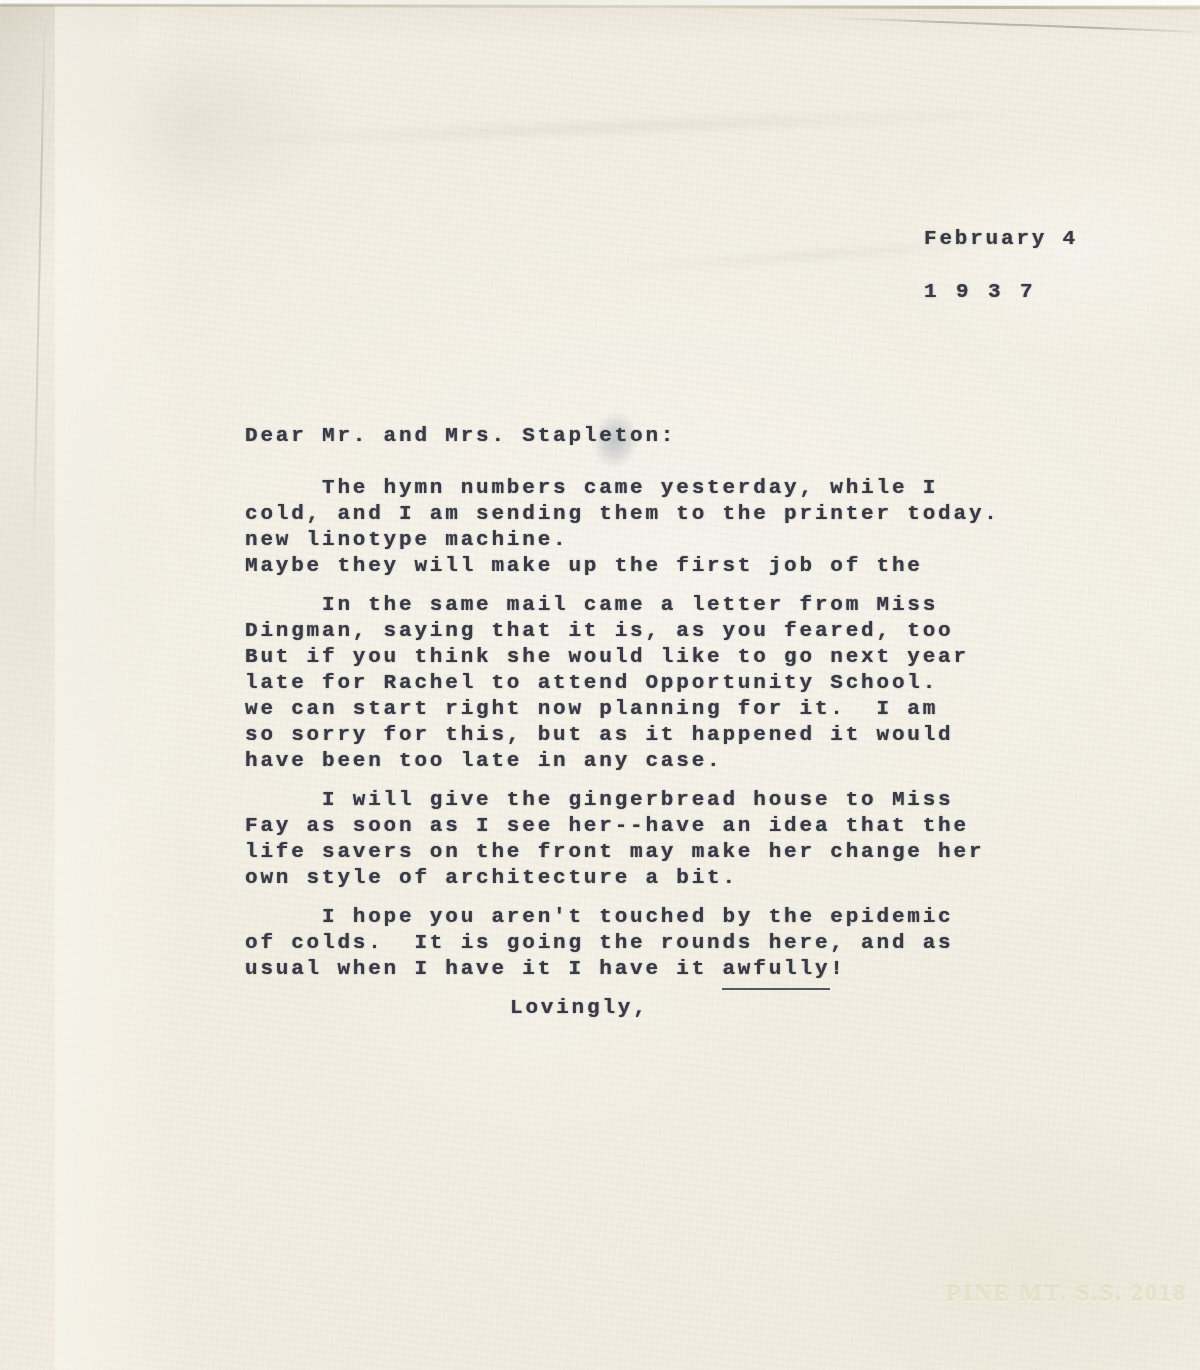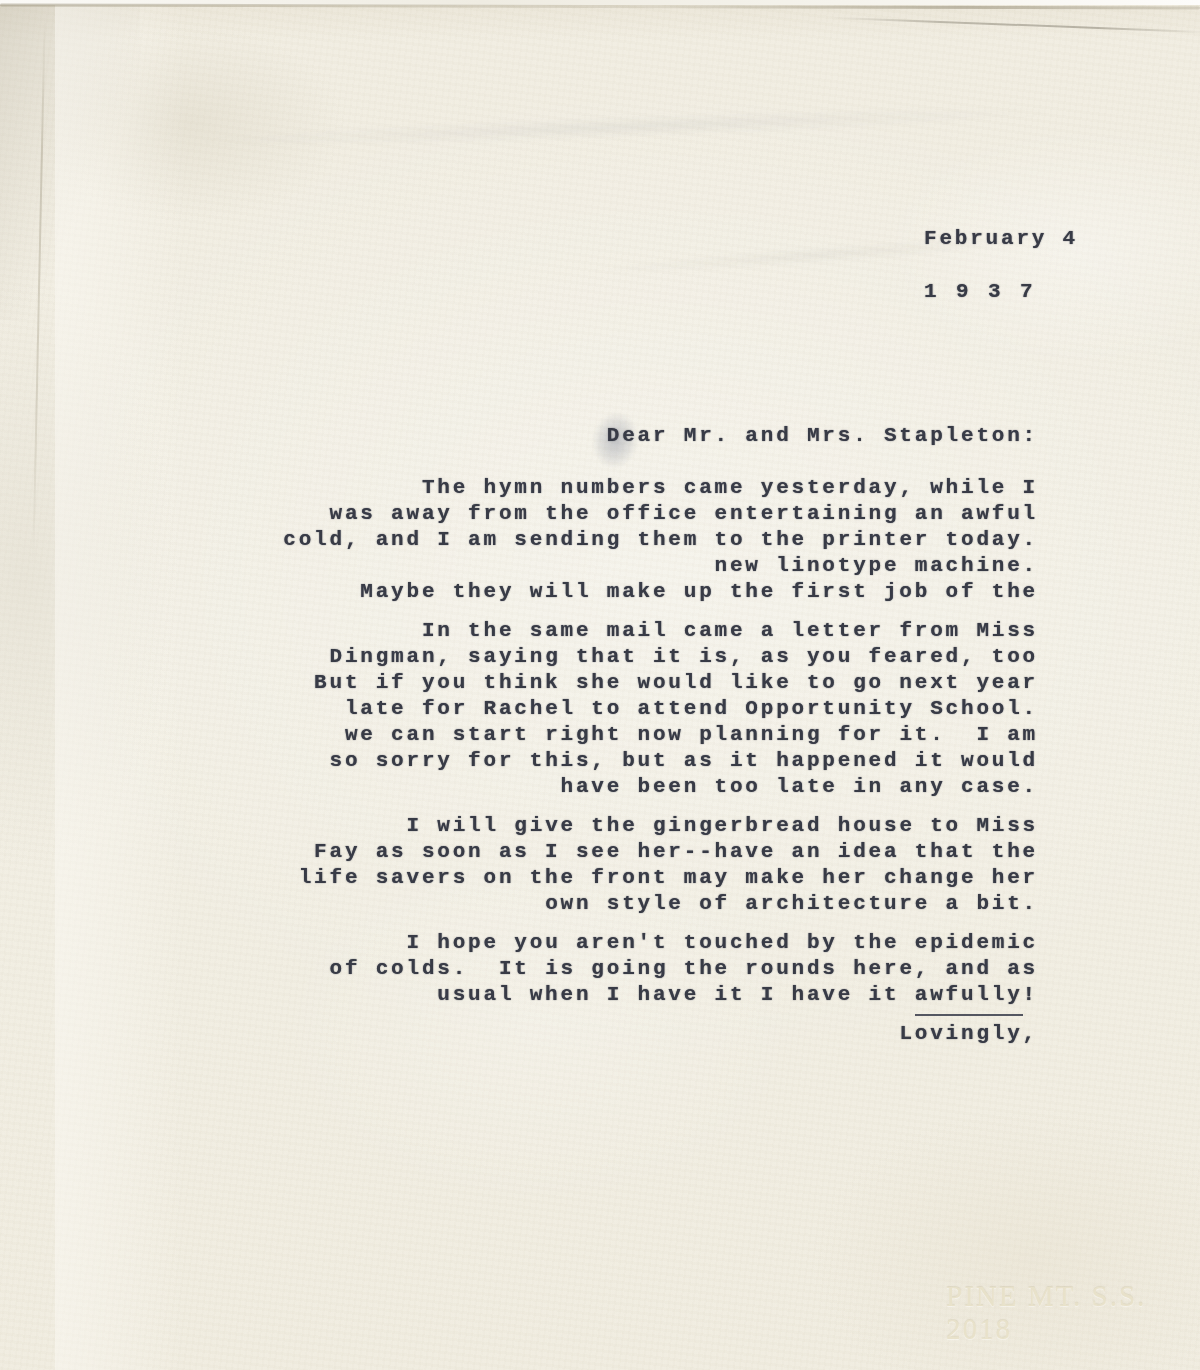--- a/index.html
+++ b/index.html
@@ -51,29 +51,29 @@
     transform:rotate(-4deg);filter:blur(2px);}
   .smudge{position:absolute;left:576px;top:403px;width:74px;height:84px;
     background:
       radial-gradient(42% 46% at 52% 44%, rgba(80,90,120,.30), rgba(80,90,120,.12) 48%, transparent 74%);
     filter:blur(1px);transform:rotate(10deg);}
 
   .tline{white-space:pre;line-height:26px;font-size:21px;letter-spacing:2.8px;
     text-shadow:0 0 1px rgba(52,56,70,.65), 0 0 2px rgba(52,56,70,.22);}
   .date-block{position:absolute;left:924px;top:226px;}
   .date-block .tline + .tline{margin-top:27px;letter-spacing:3.4px;}
-  .body-block{position:absolute;left:258px;top:423px;width:780px;text-align:right;}
+  .body-block{position:absolute;left:245px;top:423px;width:780px;}
   .salutation{margin-bottom:26px;}
   .para{margin-bottom:13px;}
   .closing{margin-top:12px;margin-left:265px;}
   .u{border-bottom:2px solid rgba(56,60,74,.85);padding-bottom:8px;}
 
   .watermark{position:absolute;left:946px;top:1280px;
-    font-family:"Liberation Serif","DejaVu Serif",serif;font-weight:400;
-    font-size:29px;letter-spacing:2px;color:#e8e1c8;opacity:.85;
+    font-family:"Liberation Serif","DejaVu Serif",serif;font-weight:700;
+    font-size:24px;letter-spacing:2px;color:#e8e1c8;opacity:.85;
     text-shadow:0 1px 1px rgba(255,255,255,.55), 0 -1px 1px rgba(198,188,158,.45);}
 </style>
 </head>
 <body>
 
 <div class="paper">
   <div class="tex tex1"></div>
   <div class="tex tex2"></div>
   <div class="corner-shade"></div>
   <div class="band-left"></div>
@@ -88,21 +88,20 @@
   <div class="date-block">
     <div class="tline">February 4</div>
     <div class="tline">1 9 3 7</div>
   </div>
 
   <div class="body-block">
     <div class="tline salutation">Dear Mr. and Mrs. Stapleton:</div>
 
     <div class="para">
       <div class="tline">     The hymn numbers came yesterday, while I</div>
-      <div class="tline">was away from the office entertaining an awful</div>
       <div class="tline">cold, and I am sending them to the printer today.</div>
       <div class="tline">new linotype machine.</div>
       <div class="tline">Maybe they will make up the first job of the</div>
     </div>
 
     <div class="para">
       <div class="tline">     In the same mail came a letter from Miss</div>
       <div class="tline">Dingman, saying that it is, as you feared, too</div>
       <div class="tline">But if you think she would like to go next year</div>
       <div class="tline">late for Rachel to attend Opportunity School.</div>

